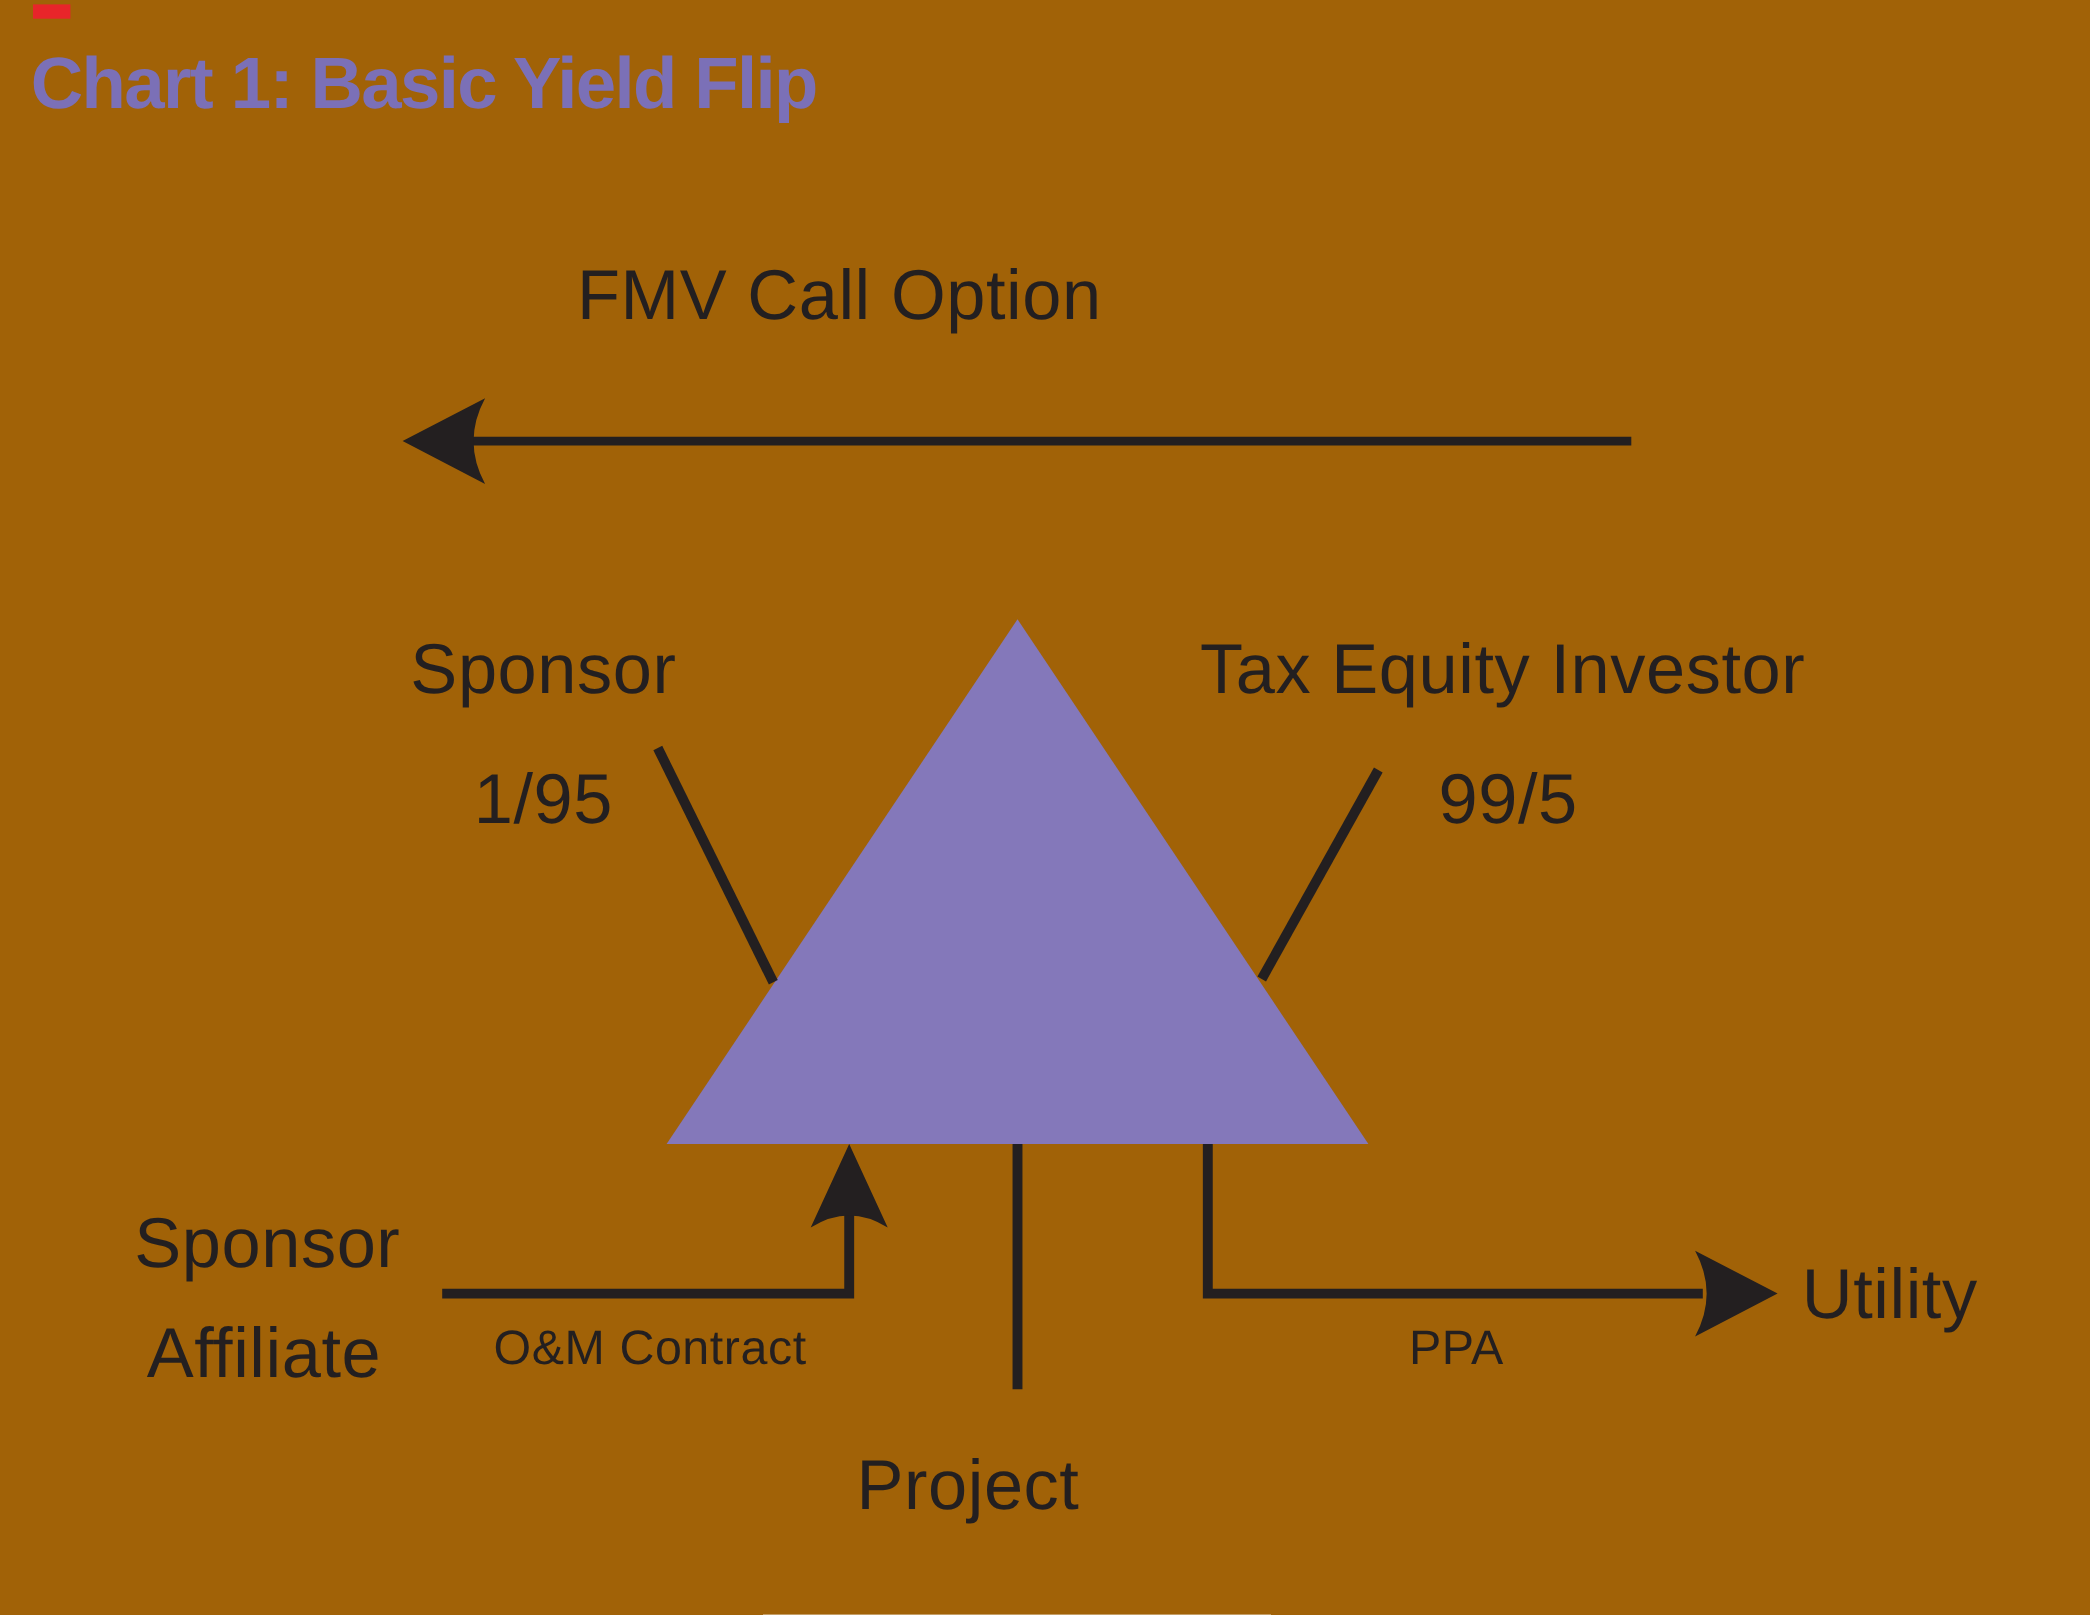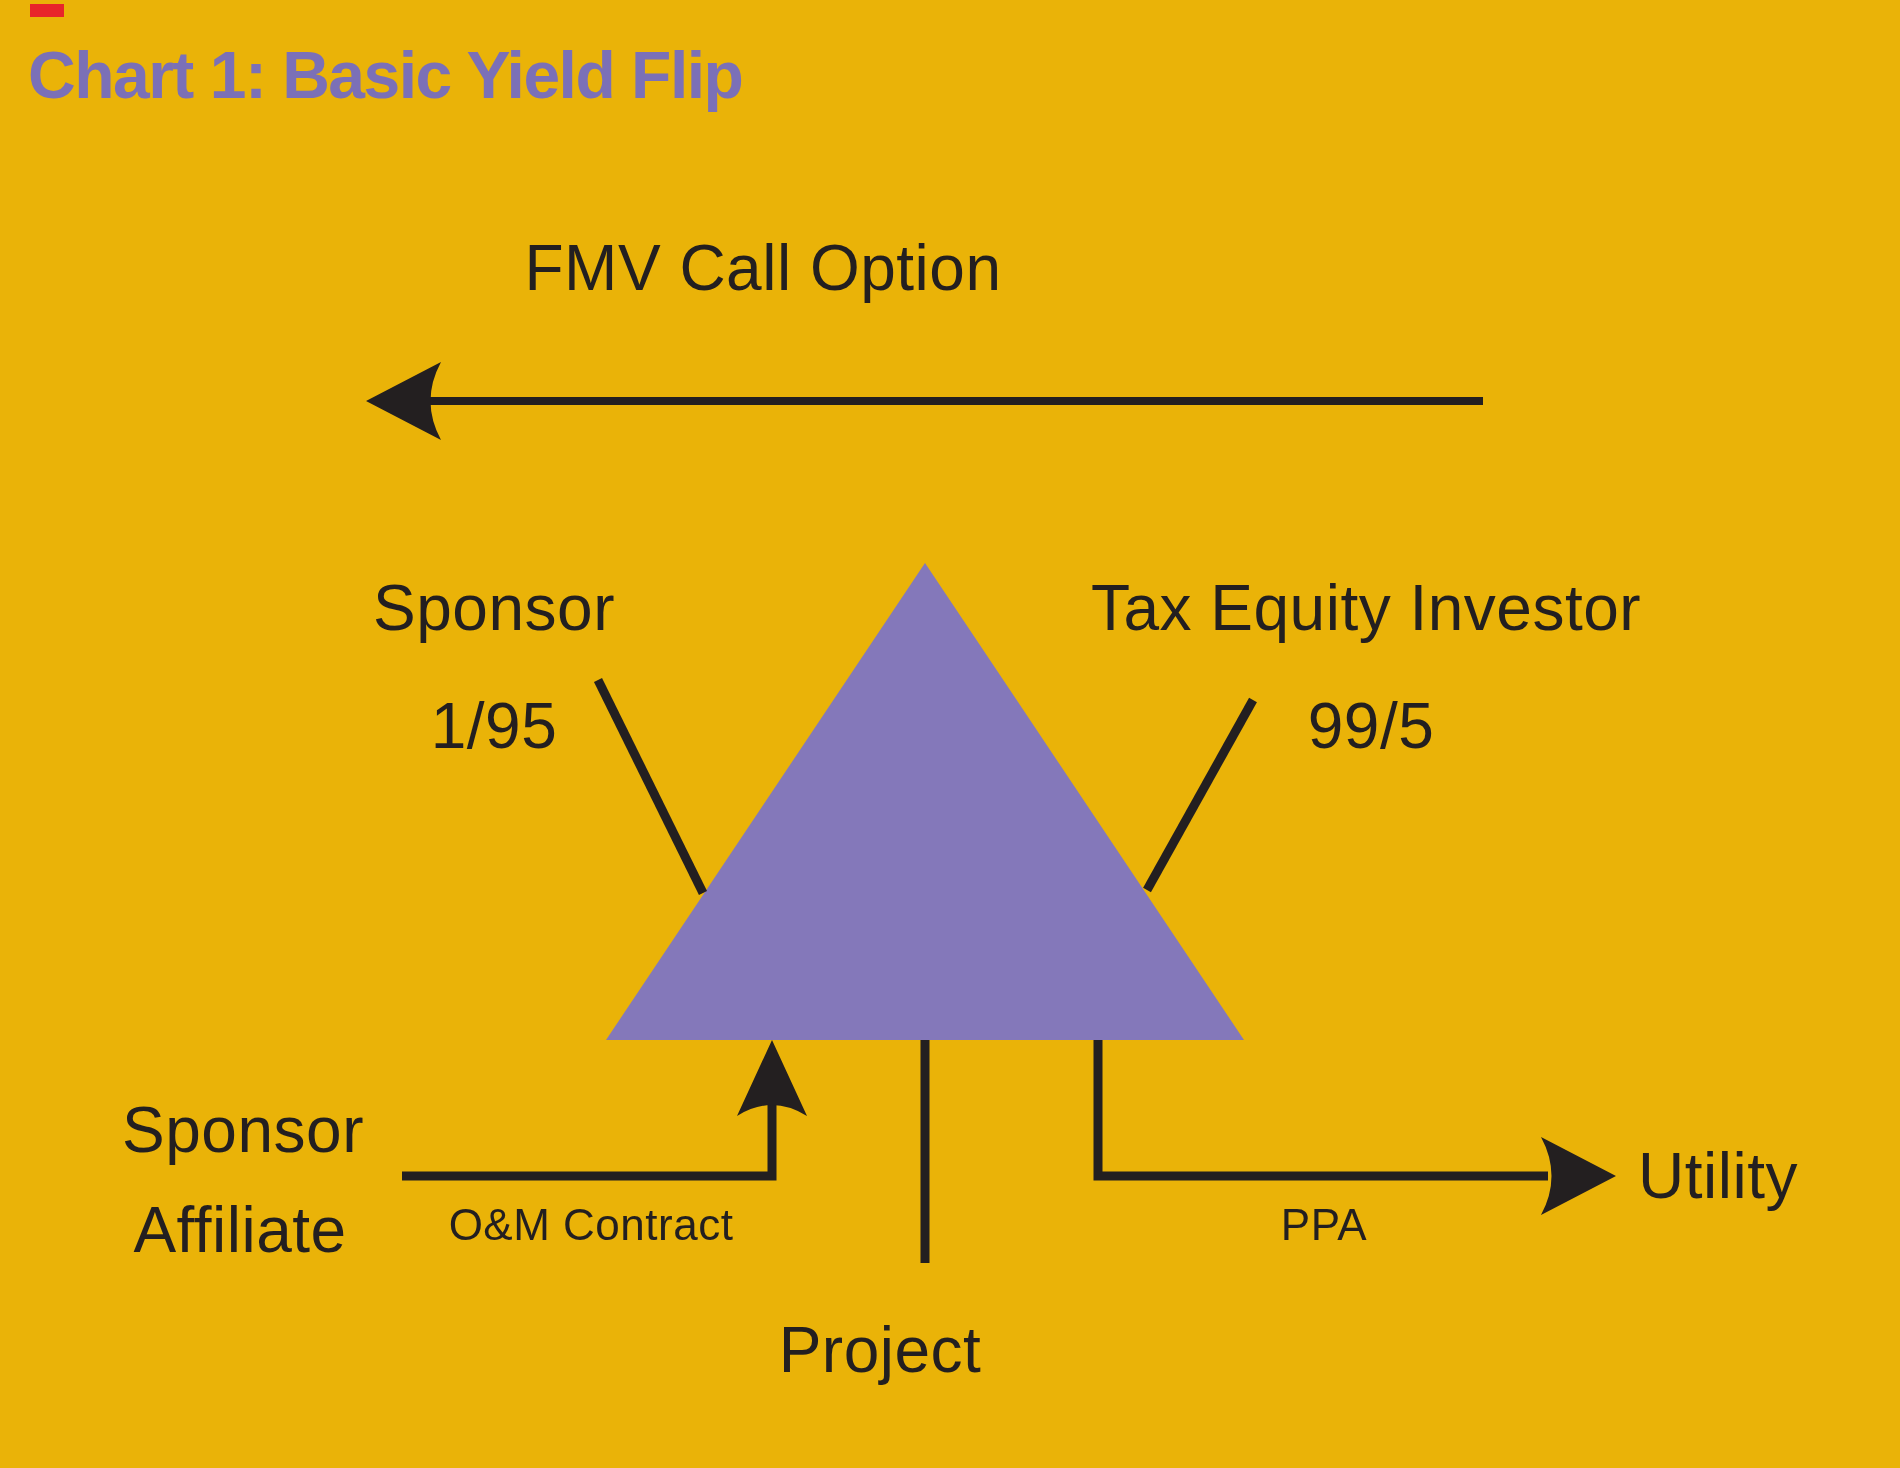--- a/index.html
+++ b/index.html
@@ -1,20 +1,20 @@
 <!DOCTYPE html>
 <html><head>
 <meta charset="utf-8">
 <style>
   html, body { margin: 0; padding: 0; background: #ffffff; }
   .page {
     position: relative;
     width: 1900px;
     height: 1468px;
-    background: #eab308;
+    background: #a16207;
     overflow: hidden;
     font-family: "Liberation Sans", sans-serif;
   }
   svg { display: block; width: 100%; height: 100%; }
   .title-text {
     font-family: "Liberation Sans", sans-serif;
     font-size: 66px;
     font-weight: bold;
     letter-spacing: -1.5px;
   }

